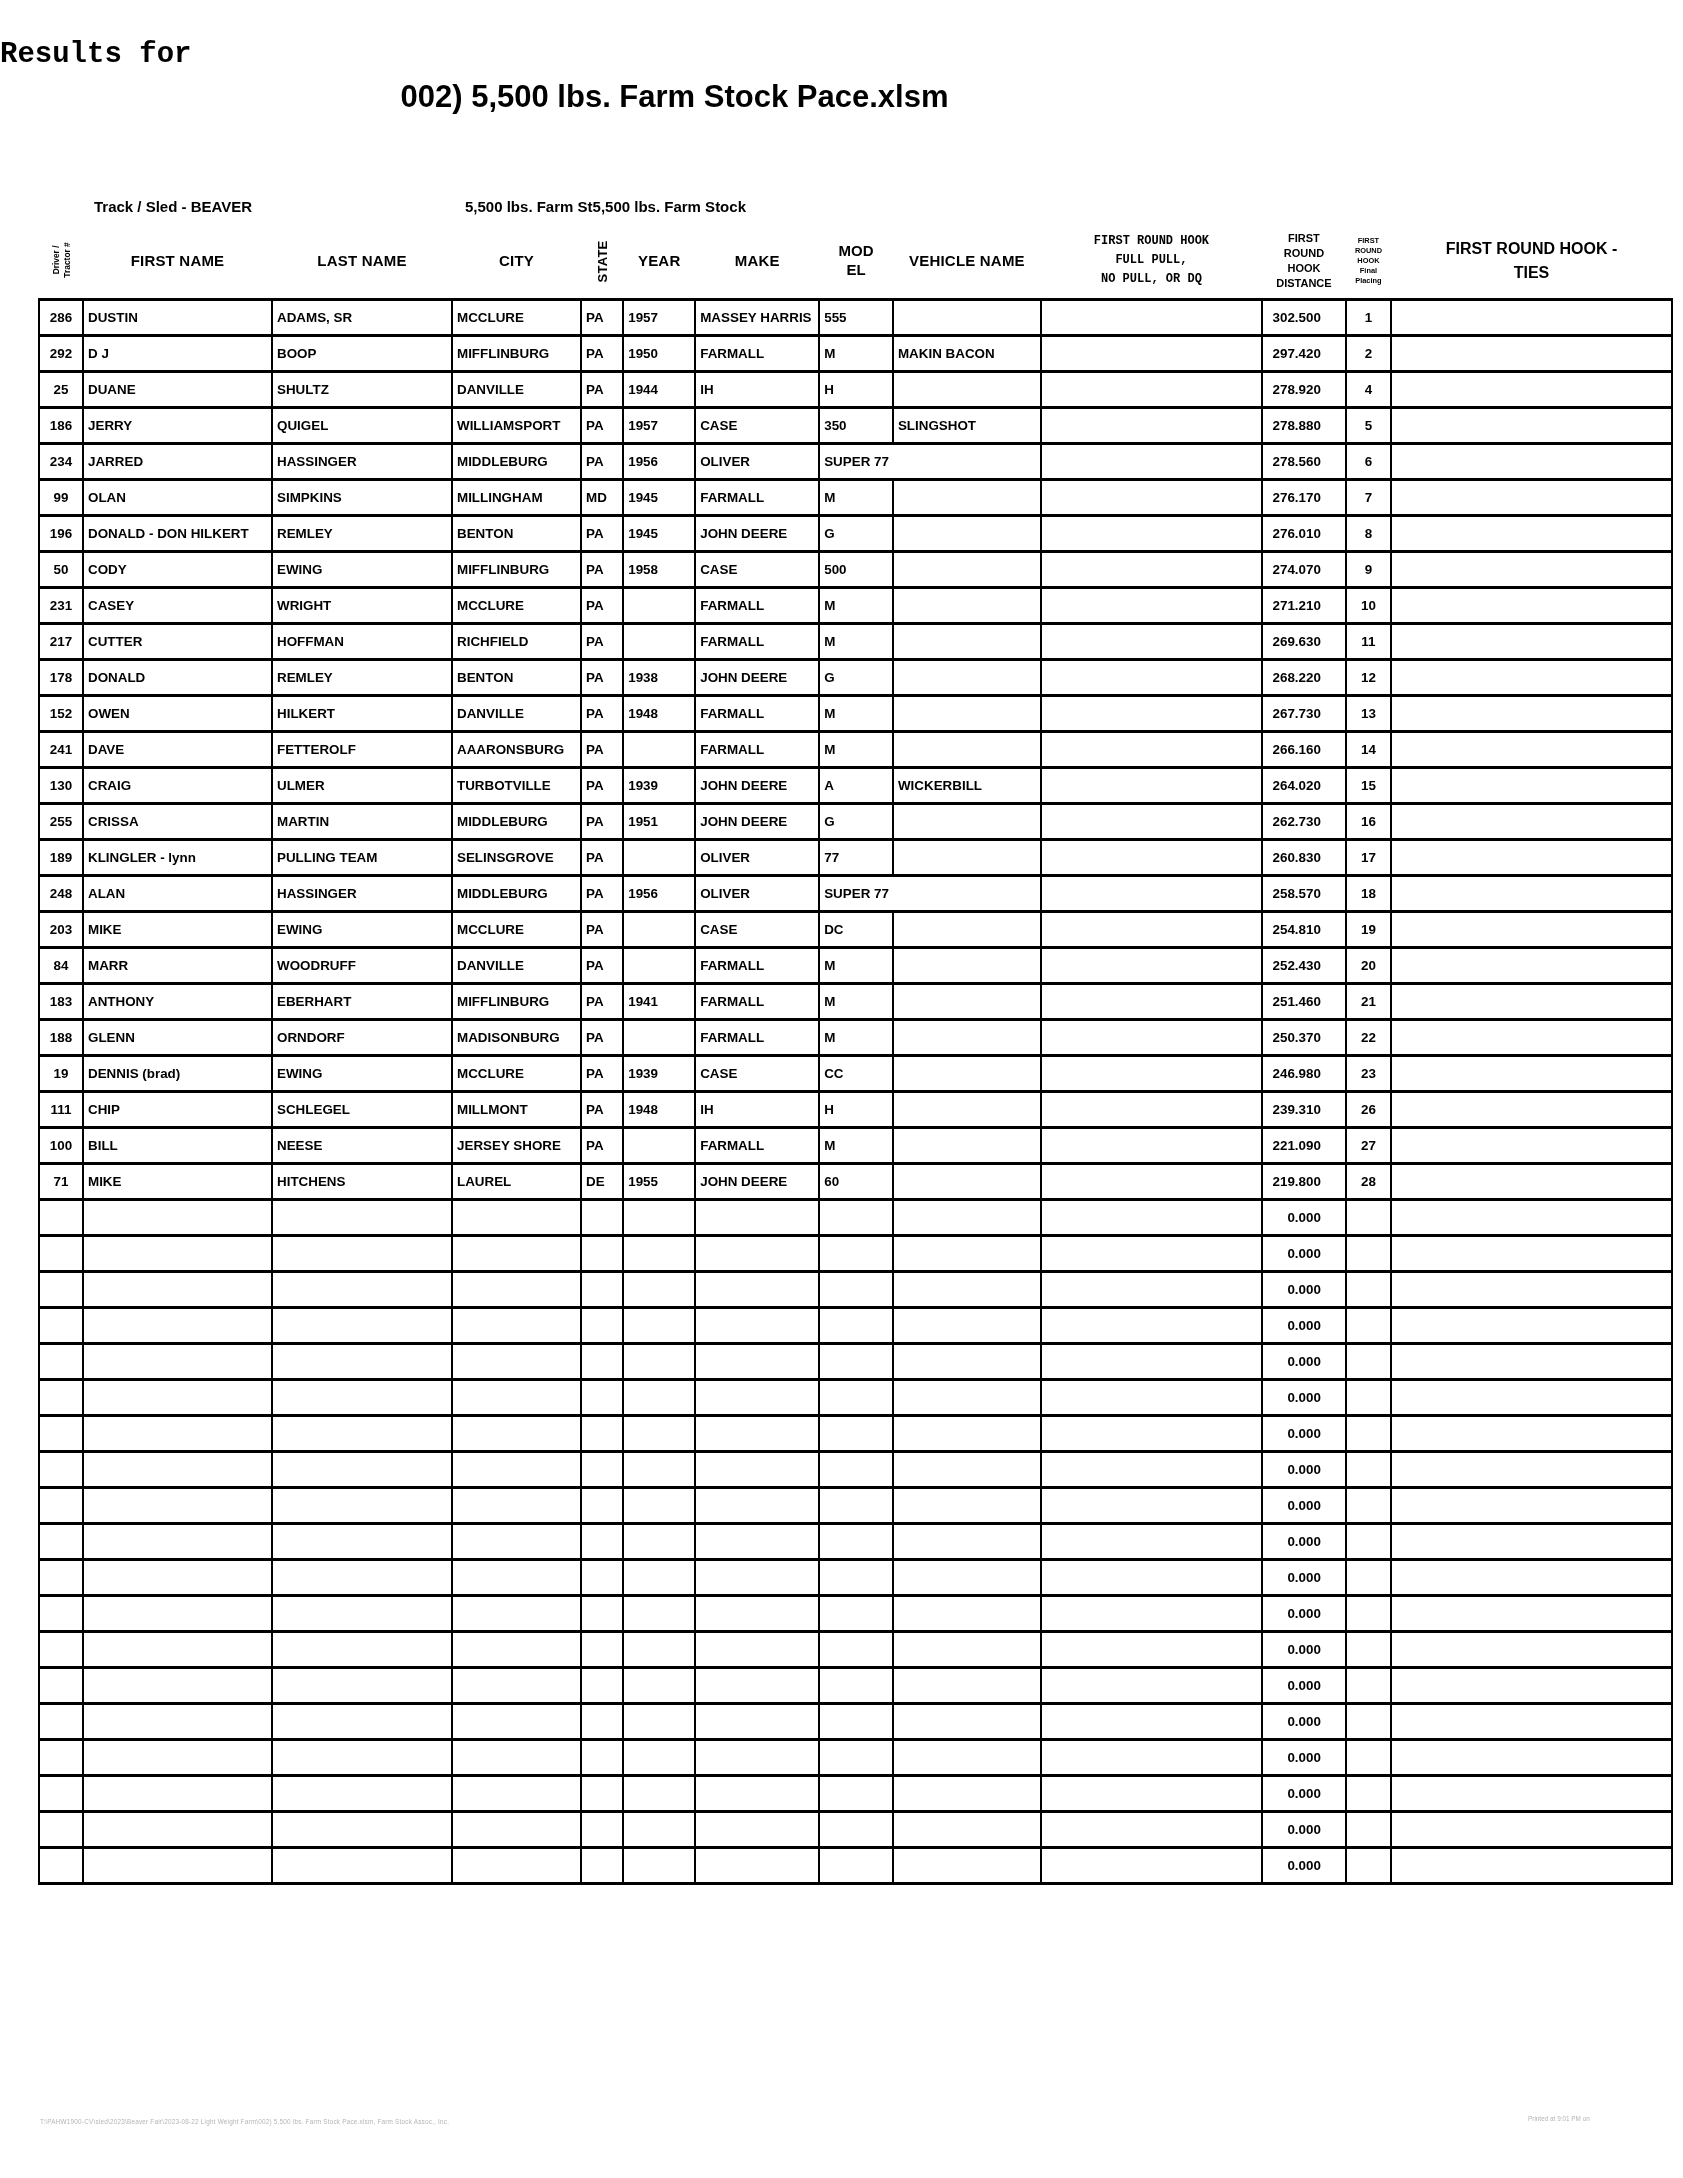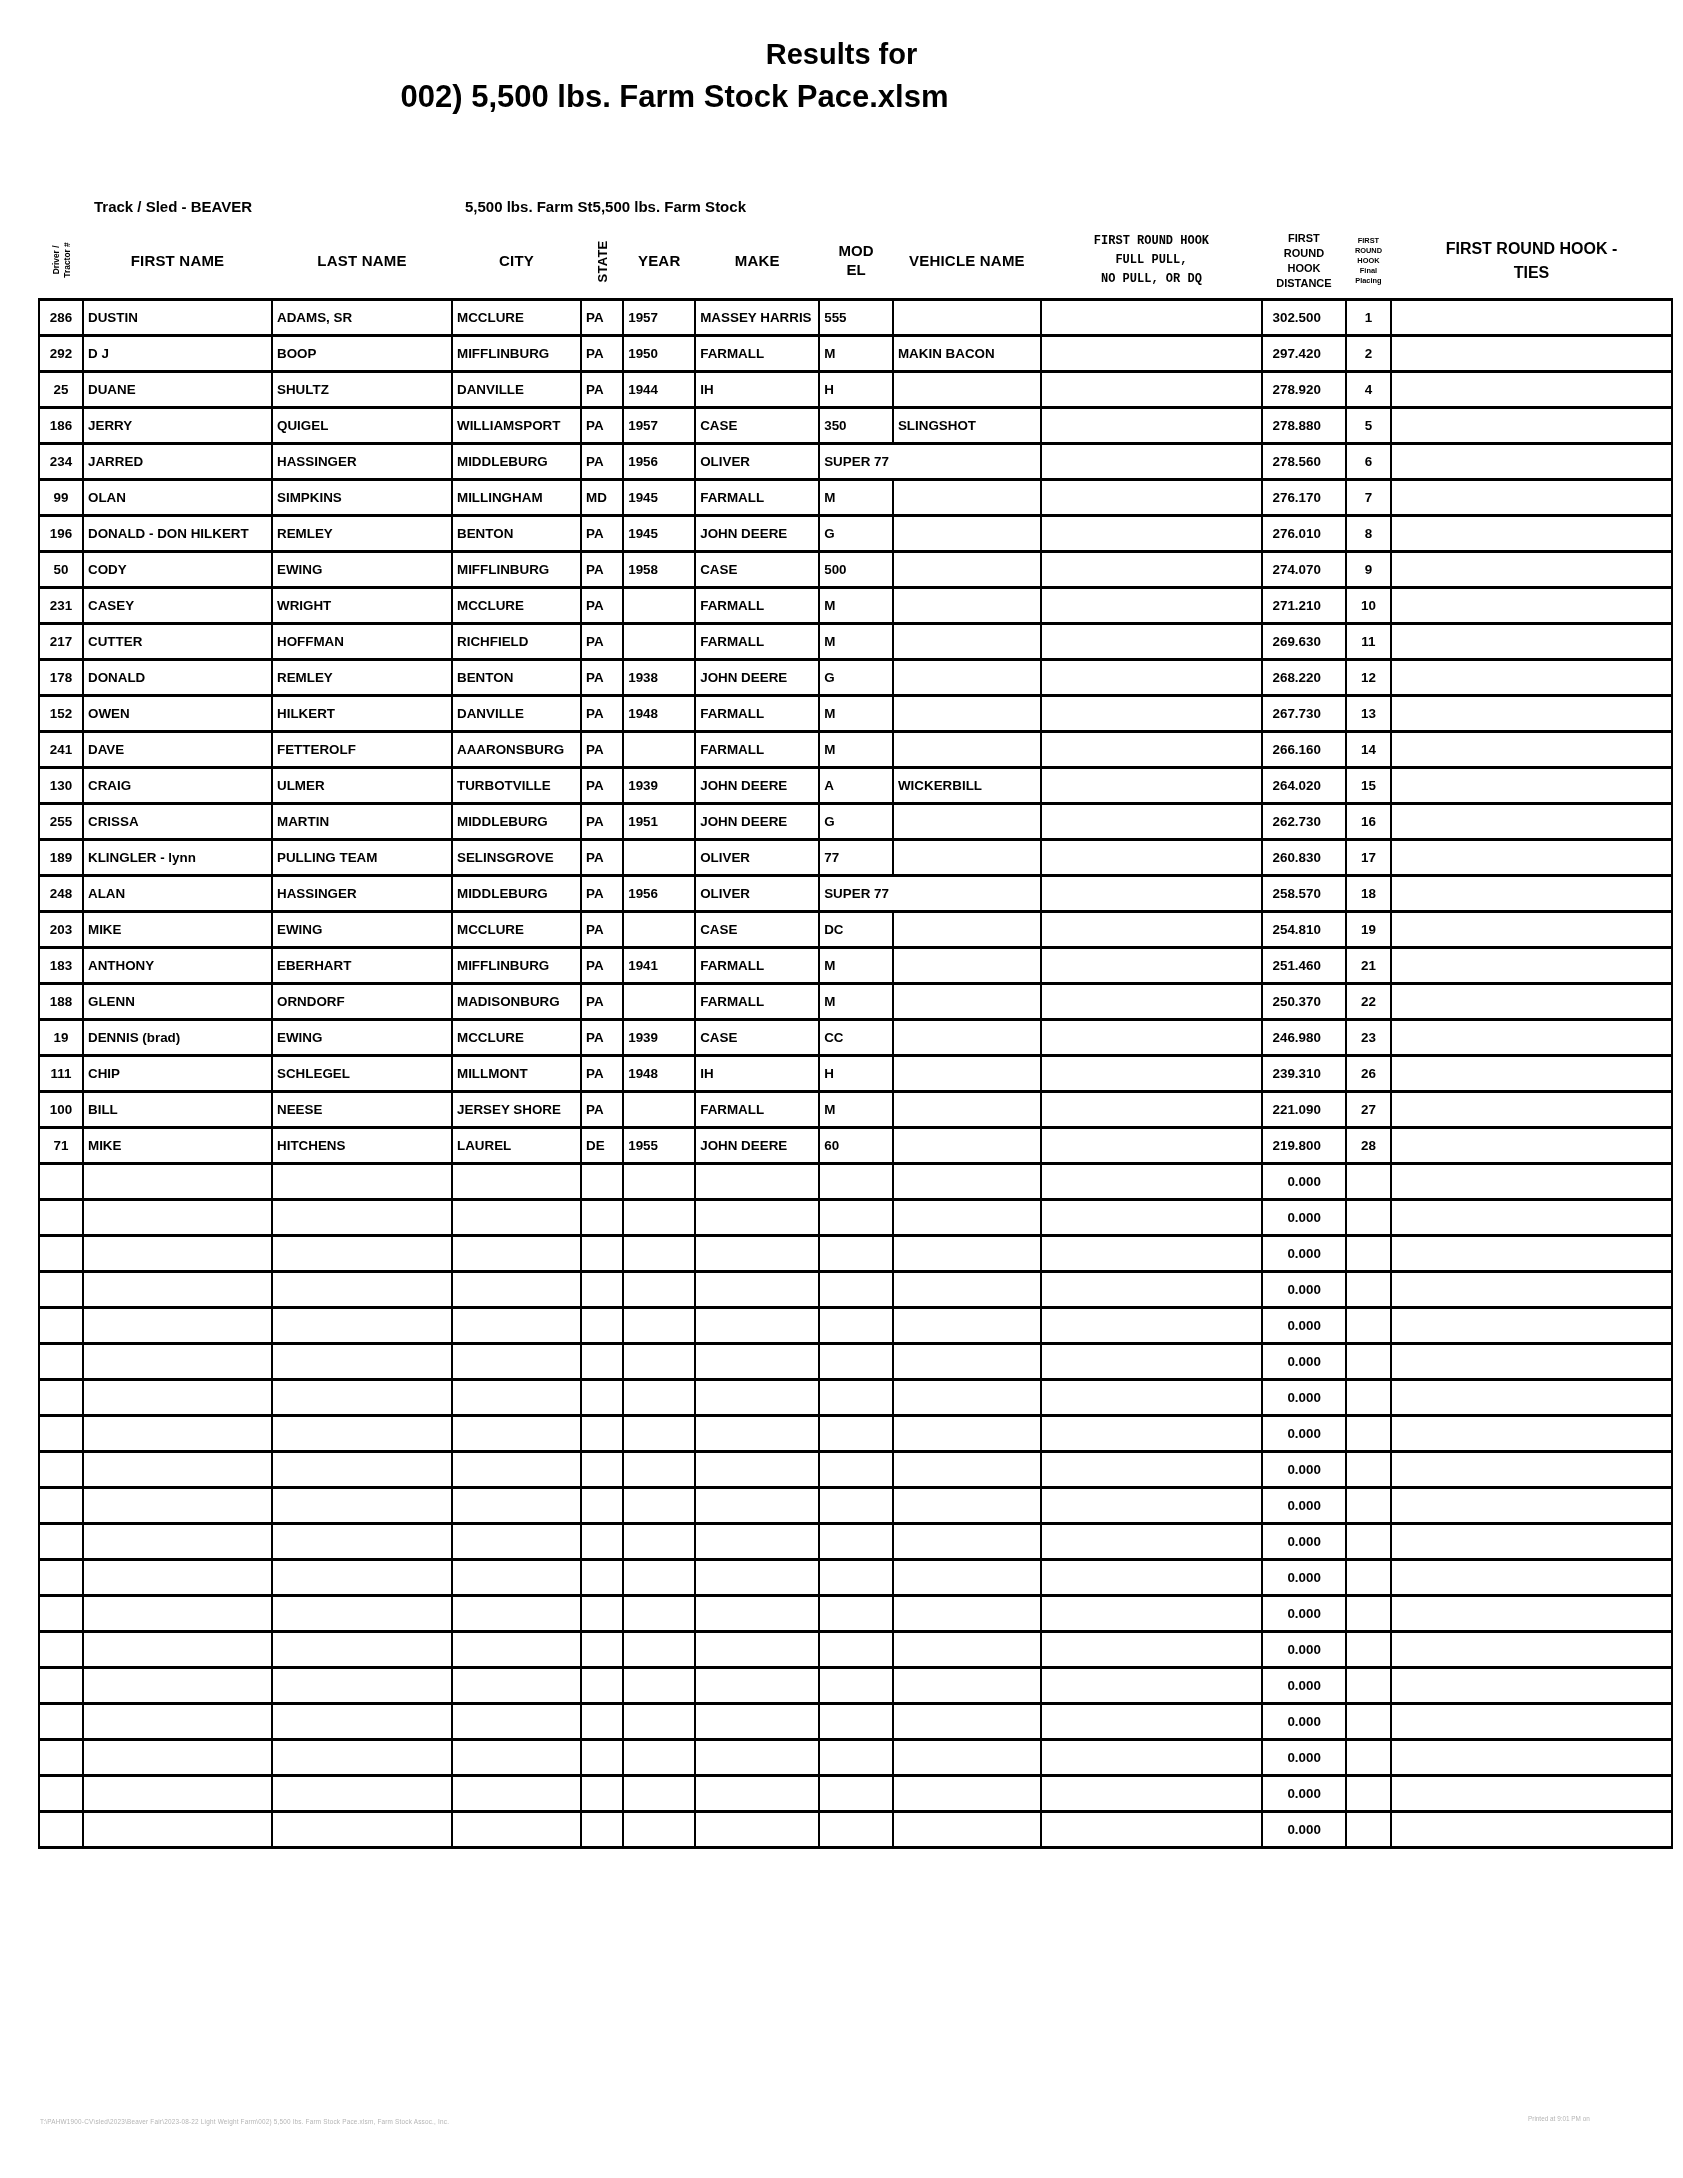--- a/index.html
+++ b/index.html
@@ -1,21 +1,21 @@
 <!DOCTYPE html>
 <html><head>
 <meta charset="utf-8">
 <style>
   html,body{margin:0;padding:0;}
   body{
     width:1683px;height:2178px;position:relative;background:#ffffff;
     font-family:"Liberation Sans", sans-serif;color:#000;
   }
-  .title1{position:absolute;top:38px;left:0;width:1683px;text-align:center;
-    font-size:29px;font-weight:bold;}
+  .title1{position:absolute;top:38px;left:0;width:1683px;
+    font-size:29px;font-weight:bold;font-family:Liberation Mono, monospace;}
   .title2{position:absolute;top:79px;left:0;width:1349px;text-align:center;
     font-size:31px;font-weight:bold;}
   .meta-row{position:absolute;top:198px;left:0;width:1418px;height:22px;
     font-size:15px;font-weight:bold;}
   .track{position:absolute;left:94px;top:0;white-space:nowrap;}
   .classes{position:absolute;left:465px;top:0;white-space:nowrap;}
   .classes span{white-space:nowrap;}
 
   table.results{position:absolute;left:38px;top:224px;border-collapse:collapse;
     table-layout:fixed;}
@@ -371,20 +371,35 @@
         <td class="c-text"></td>
         <td class="c-text">CASE</td>
         <td class="c-model">DC</td>
         <td class="c-text"></td>
         <td class="c-text"></td>
         <td class="c-dist">254.810</td>
         <td class="c-place">19</td>
         <td class="c-text"></td>
       </tr>
       <tr>
+        <td class="c-num">84</td>
+        <td class="c-text">MARR</td>
+        <td class="c-text">WOODRUFF</td>
+        <td class="c-text">DANVILLE</td>
+        <td class="c-text">PA</td>
+        <td class="c-text"></td>
+        <td class="c-text">FARMALL</td>
+        <td class="c-model">M</td>
+        <td class="c-text"></td>
+        <td class="c-text"></td>
+        <td class="c-dist">252.430</td>
+        <td class="c-place">20</td>
+        <td class="c-text"></td>
+      </tr>
+      <tr>
         <td class="c-num">183</td>
         <td class="c-text">ANTHONY</td>
         <td class="c-text">EBERHART</td>
         <td class="c-text">MIFFLINBURG</td>
         <td class="c-text">PA</td>
         <td class="c-text">1941</td>
         <td class="c-text">FARMALL</td>
         <td class="c-model">M</td>
         <td class="c-text"></td>
         <td class="c-text"></td>

